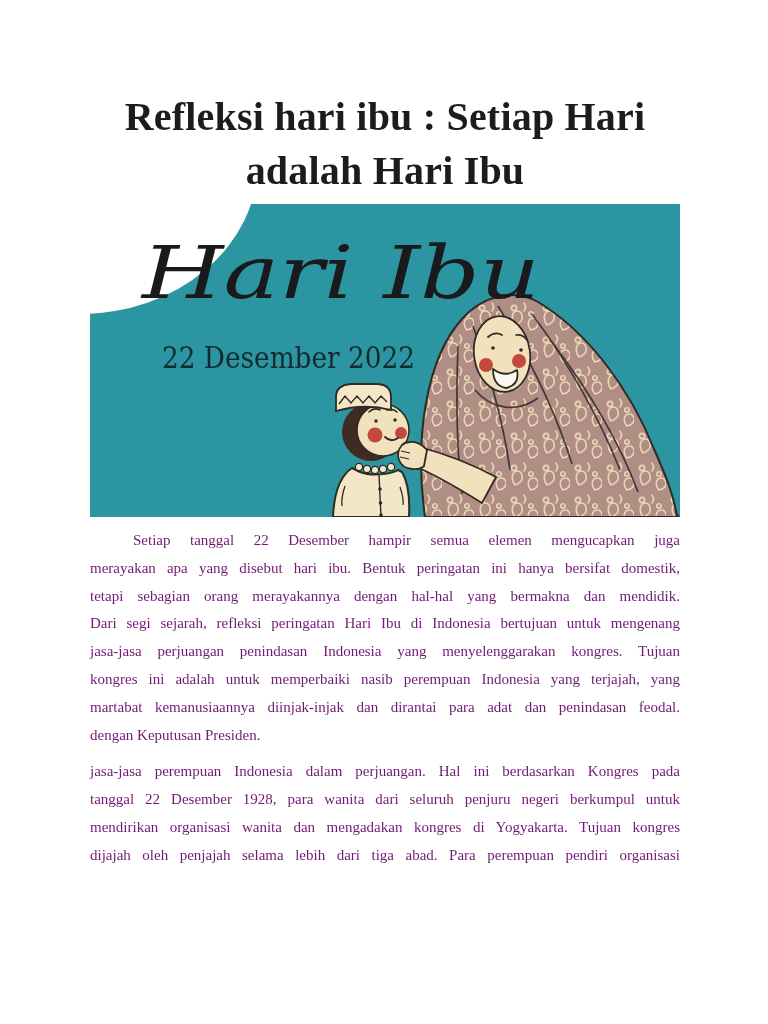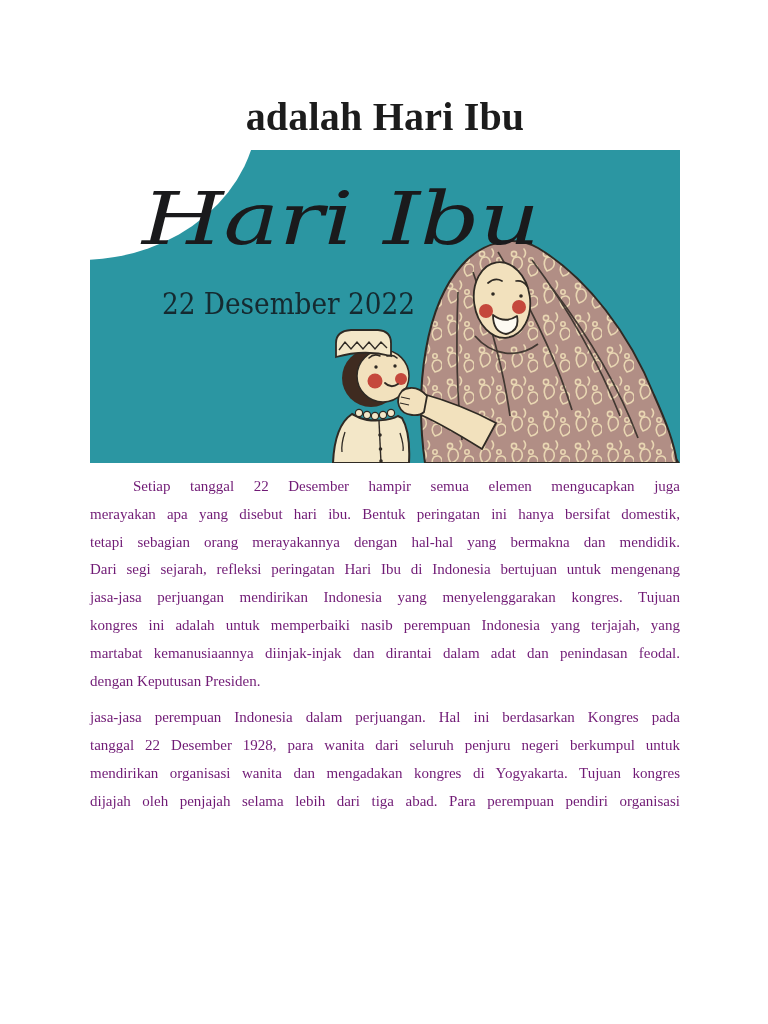--- a/index.html
+++ b/index.html
@@ -37,20 +37,21 @@
   .line.indent{text-indent:43px;}
   .line.last{text-align-last:left;}
 </style>
 </head>
 <body>
 
 <div class="page">
   <div class="content">
 
     <div class="doc-title">
+      <div>Refleksi hari ibu : Setiap Hari</div>
       <div>adalah Hari Ibu</div>
     </div>
 
     <svg class="poster" width="590" height="313" viewBox="0 0 590 313">
       <defs>
         <pattern id="floral" width="32" height="32" patternUnits="userSpaceOnUse">
           <rect width="32" height="32" fill="#b18e85"></rect>
           <g stroke="#e9d6b2" fill="none" stroke-width="1.6" stroke-linecap="round">
             <path d="M9,25 q-5,-7 -1,-13 q6,-3 8,3 q2,7 -7,10"></path>
             <circle cx="8" cy="8" r="2.6"></circle>
@@ -122,23 +123,23 @@
 
       <text x="72" y="164" font-family="DejaVu Serif, Liberation Serif, serif" font-size="30" textLength="253" lengthAdjust="spacingAndGlyphs" fill="#152a30">22 Desember 2022</text>
     </svg>
 
     <div class="article">
       <div class="para">
         <div class="line indent">Setiap tanggal 22 Desember hampir semua elemen mengucapkan juga</div>
         <div class="line">merayakan apa yang disebut hari ibu. Bentuk peringatan ini hanya bersifat domestik,</div>
         <div class="line">tetapi sebagian orang merayakannya dengan hal-hal yang bermakna dan mendidik.</div>
         <div class="line">Dari segi sejarah, refleksi peringatan Hari Ibu di Indonesia bertujuan untuk mengenang</div>
-        <div class="line">jasa-jasa perjuangan mendirikan Indonesia yang menyelenggarakan kongres. Tujuan</div>
+        <div class="line">jasa-jasa perjuangan penindasan Indonesia yang menyelenggarakan kongres. Tujuan</div>
         <div class="line">kongres ini adalah untuk memperbaiki nasib perempuan Indonesia yang terjajah, yang</div>
-        <div class="line">martabat kemanusiaannya diinjak-injak dan dirantai dalam adat dan penindasan feodal.</div>
+        <div class="line">martabat kemanusiaannya diinjak-injak dan dirantai para adat dan penindasan feodal.</div>
         <div class="line last">dengan Keputusan Presiden.</div>
       </div>
       <div class="para">
         <div class="line">jasa-jasa perempuan Indonesia dalam perjuangan. Hal ini berdasarkan Kongres pada</div>
         <div class="line">tanggal 22 Desember 1928, para wanita dari seluruh penjuru negeri berkumpul untuk</div>
         <div class="line">mendirikan organisasi wanita dan mengadakan kongres di Yogyakarta. Tujuan kongres</div>
         <div class="line">dijajah oleh penjajah selama lebih dari tiga abad. Para perempuan pendiri organisasi</div>
       </div>
     </div>
 

